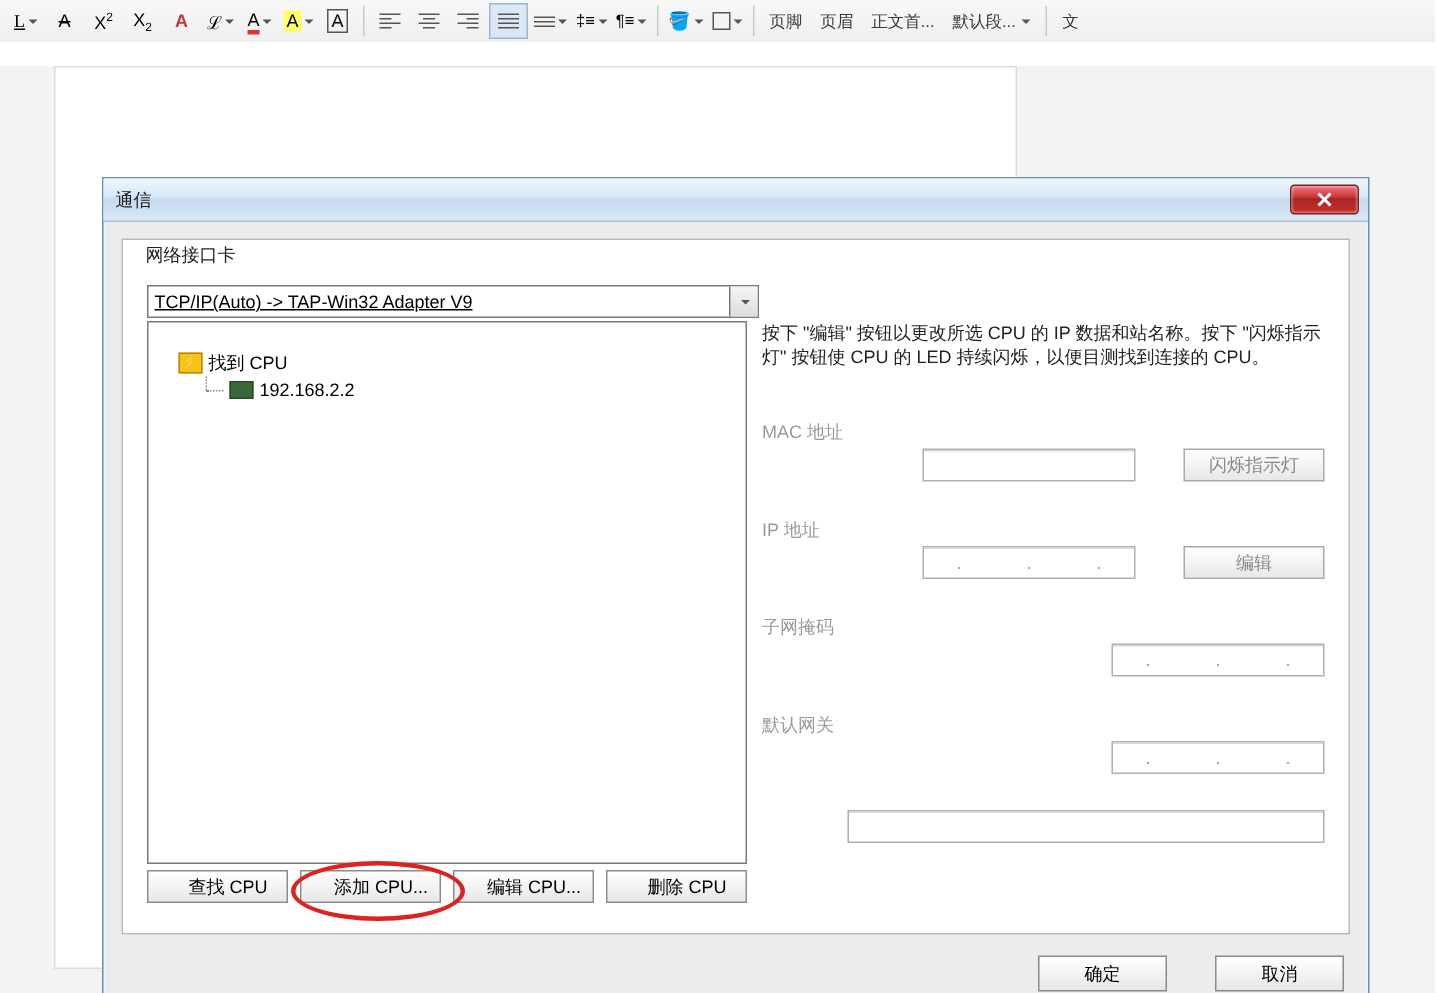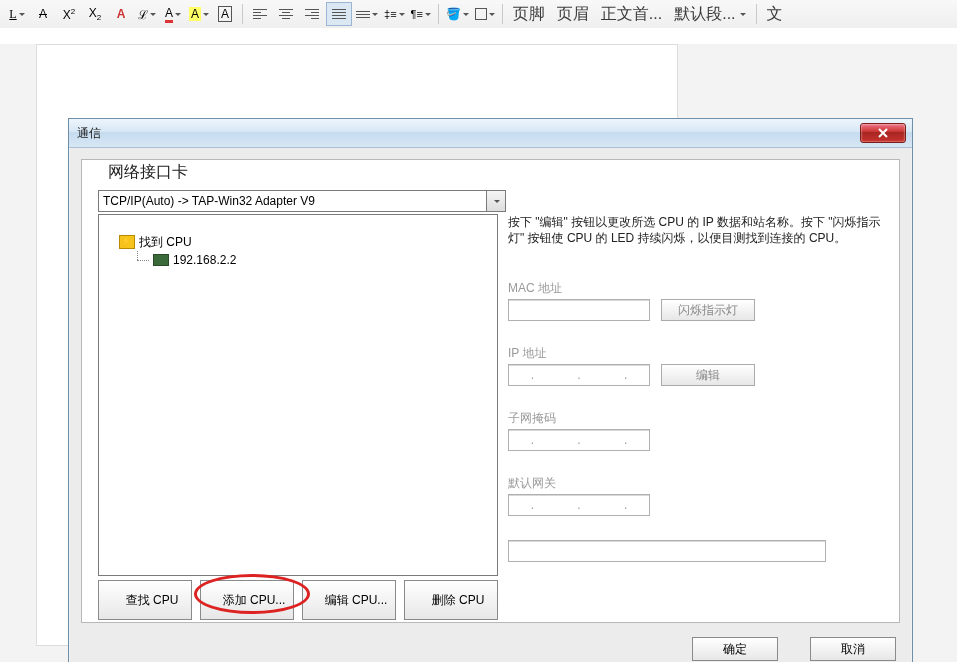--- a/index.html
+++ b/index.html
@@ -7,65 +7,65 @@
 
   
   .ribbon{position:absolute;left:0;top:0;right:0;height:28px;border-bottom:1px solid #c9c9c9;display:flex;align-items:center;padding-left:4px;background:linear-gradient(#f8f8f8,#efefef);white-space:nowrap;overflow:hidden;}
   .ribbon .btn{display:flex;align-items:center;justify-content:center;height:22px;min-width:20px;margin:0 1px;padding:0 2px;cursor:default;}
   .ribbon .sep{width:1px;height:20px;background:#c9c9c9;margin:0 4px;}
   .dd{width:0;height:0;border-left:3px solid transparent;border-right:3px solid transparent;border-top:3px solid #555;margin-left:2px;}
   .icon{display:flex;align-items:center;justify-content:center;}
   .align-lines{display:flex;flex-direction:column;gap:2px;width:14px;}
   .align-lines span{display:block;height:1px;background:#555;}
   .al{width:60%;} .ar{width:60%;margin-left:auto;} .aj{width:100%;}
-  .txtbtn{font-size:16px;color:#3a3a3a;padding:0 6px;display:flex;align-items:center;height:22px;}
+  .txtbtn{font-size:11px;color:#3a3a3a;padding:0 6px;display:flex;align-items:center;height:22px;}
 
   
   .ruler{position:absolute;left:0;top:28px;right:0;height:16px;background:#fff;border-bottom:1px solid #dcdcdc;}
   .page-area{position:absolute;left:0;top:44px;right:0;bottom:0;background:#f3f3f3;}
 
   
   .sheet{position:absolute;left:36px;top:0;width:640px;height:600px;background:#fff;border:1px solid #dcdcdc;}
 
   
   .dialog{position:absolute;left:68px;top:74px;width:843px;height:556px;border:1px solid #6f8ea8;background:#ececec;box-shadow:0 0 0 1px rgba(255,255,255,.3) inset;}
   .titlebar{height:28px;background:linear-gradient(#eef5fb,#d7e7f5 45%,#c5dbef 46%,#d7e7f5);border-bottom:1px solid #a9bfd3;display:flex;align-items:center;padding-left:8px;color:#1a1a1a;font-size:12px;position:relative;font-family:Liberation Serif, serif;}
   .closebtn{position:absolute;right:6px;top:4px;width:44px;height:18px;border-radius:3px;background:linear-gradient(#e78,#c9302c 45%,#a52723 46%,#c9302c);border:1px solid #7a1f1c;display:flex;align-items:center;justify-content:center;color:#fff;font-weight:bold;font-size:11px;box-shadow:0 0 2px rgba(255,255,255,.9) inset;}
   .closebtn svg{display:block;}
 
   .dlgbody{position:absolute;left:12px;top:40px;right:12px;bottom:52px;background:#fff;border:1px solid #b8b8b8;}
 
   .groupbox{position:absolute;left:8px;top:4px;right:8px;height:452px;}
-  .gb-label{position:absolute;left:16px;top:-2px;background:transparent;padding:0 2px;font-size:16px;color:#222;}
-
-  
-  .nic-select{position:absolute;left:8px;top:26px;width:398px;height:20px;border:1px solid #7a7a7a;background:#fff;display:flex;align-items:center;padding:0 4px;font-size:12px;color:#000;}
+  .gb-label{position:absolute;left:5px;top:-2px;background:transparent;padding:0 2px;font-size:12px;color:#222;}
+
+  
+  .nic-select{position:absolute;left:8px;top:26px;width:398px;height:20px;border:1px solid #7a7a7a;background:#fff;display:flex;align-items:center;padding:0 4px;font-size:12px;color:#000;text-decoration:underline;}
   .nic-select .dd2{position:absolute;right:0;top:0;width:18px;height:100%;border-left:1px solid #7a7a7a;background:linear-gradient(#f5f5f5,#ddd);display:flex;align-items:center;justify-content:center;}
 
   .tree{position:absolute;left:8px;top:50px;width:398px;height:360px;border:1px solid #7a7a7a;background:#fff;overflow:auto;}
   .tree ul{list-style:none;margin:16px;padding:2px 0 0 4px;}
   .tree li{display:flex;align-items:center;height:18px;font-size:12px;}
   .tree li.child{padding-left:34px;position:relative;}
   .tree li.child:before{content:"";position:absolute;left:18px;top:0;width:1px;height:9px;border-left:1px dotted #888;}
   .tree li.child:after{content:"";position:absolute;left:18px;top:9px;width:12px;height:1px;border-top:1px dotted #888;}
   .ticon{width:16px;height:14px;margin-right:4px;display:flex;align-items:center;justify-content:center;}
   .ticon.bolt{background:#f6c21c;border:1px solid #b58a00;width:14px;height:12px;}
   .ticon.bolt:after{content:"⚡";font-size:9px;line-height:9px;color:#5a3;position:relative;top:-1px;}
   .ticon.dev{background:#3a6a3a;border:1px solid #2a4a2a;width:14px;height:10px;}
 
   .cpu-btns{position:absolute;left:8px;top:416px;display:flex;gap:8px;}
-  .cpu-btns button{width:94px;height:40px;font-size:12px;background:linear-gradient(#fff,#e7e7e7);border:1px solid #8a8a8a;cursor:default;padding-left:20px;}
+  .cpu-btns button{width:94px;height:22px;font-size:12px;background:linear-gradient(#fff,#e7e7e7);border:1px solid #8a8a8a;cursor:default;padding-left:20px;}
   .highlight-ring{position:absolute;left:104px;top:410px;width:110px;height:34px;border:3px solid #d22;border-radius:50%/50%;pointer-events:none;}
 
   
   .rcol{position:absolute;left:418px;top:50px;right:8px;}
   .instr{font-size:12px;color:#222;line-height:16px;}
   .fld{margin-top:24px;}
   .fld .lbl{font-size:12px;color:#9a9a9a;margin-bottom:2px;}
-  .fld .row{display:flex;align-items:center;gap:11px;}
+  .fld .row{display:flex;align-items:center;gap:32px;justify-content:flex-end;}
   .tbox{width:140px;height:20px;border:1px solid #b0b0b0;background:#fff;box-shadow:0 1px 0 #d8d8d8 inset;}
   .tbox.long{width:316px;}
   .ipbox{width:140px;height:20px;border:1px solid #b0b0b0;background:#fff;display:flex;align-items:center;justify-content:space-around;color:#777;box-shadow:0 1px 0 #d8d8d8 inset;}
   .sbtn{width:94px;height:22px;background:linear-gradient(#fff,#e7e7e7);border:1px solid #aaa;font-size:12px;color:#888;}
   .disabled{color:#9a9a9a;}
 
   
   .dlgfoot{position:absolute;right:16px;bottom:14px;display:flex;gap:32px;}
   .dlgfoot button{width:86px;height:24px;background:linear-gradient(#fff,#e7e7e7);border:1px solid #8a8a8a;font-size:12px;}
 

